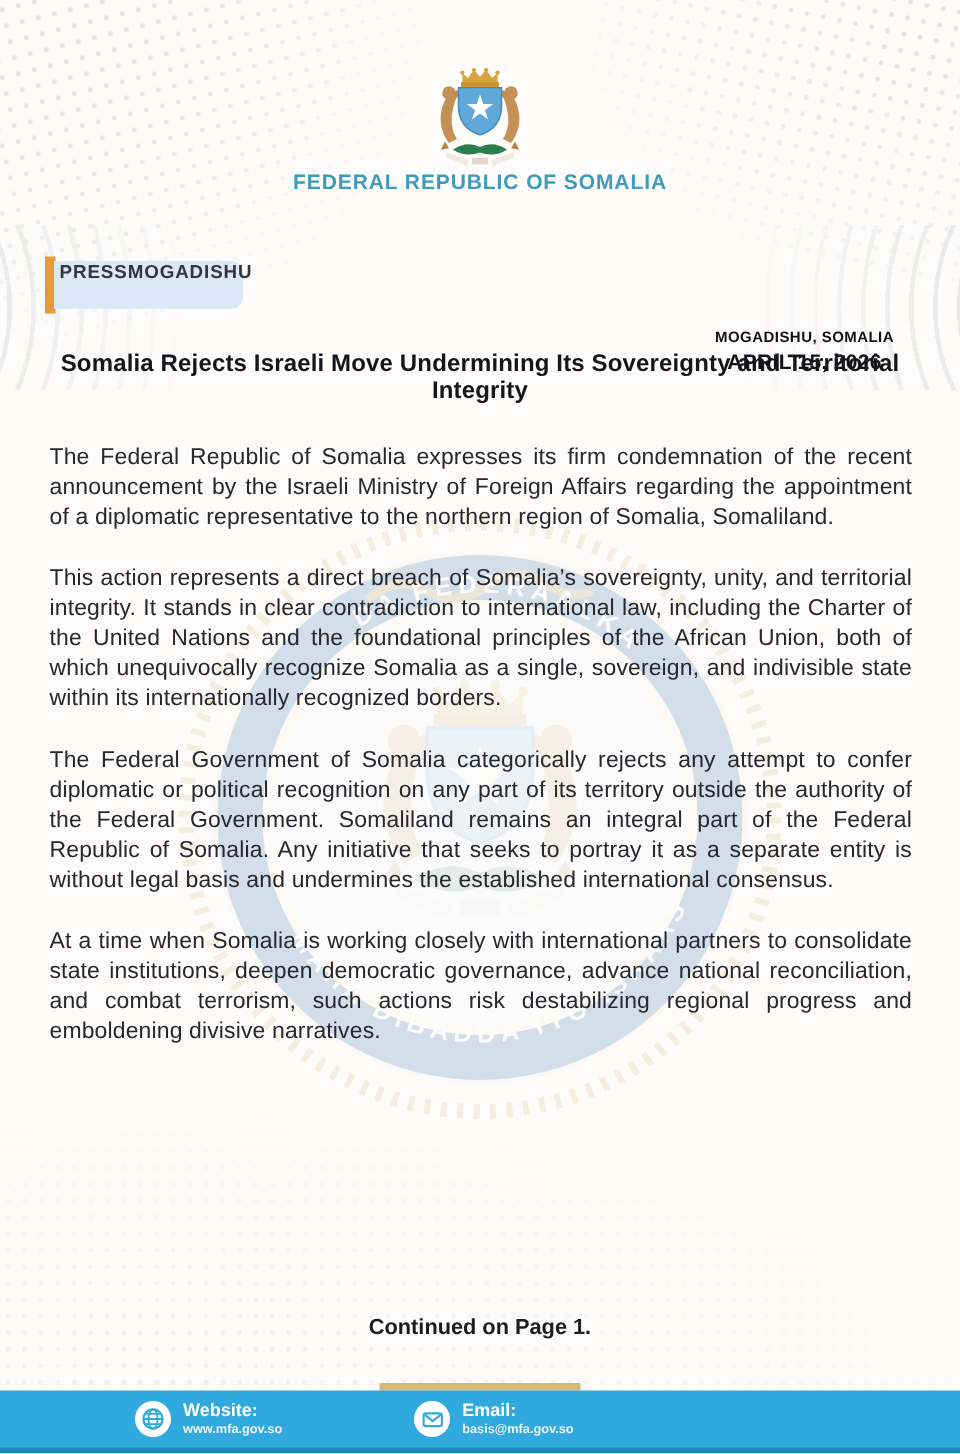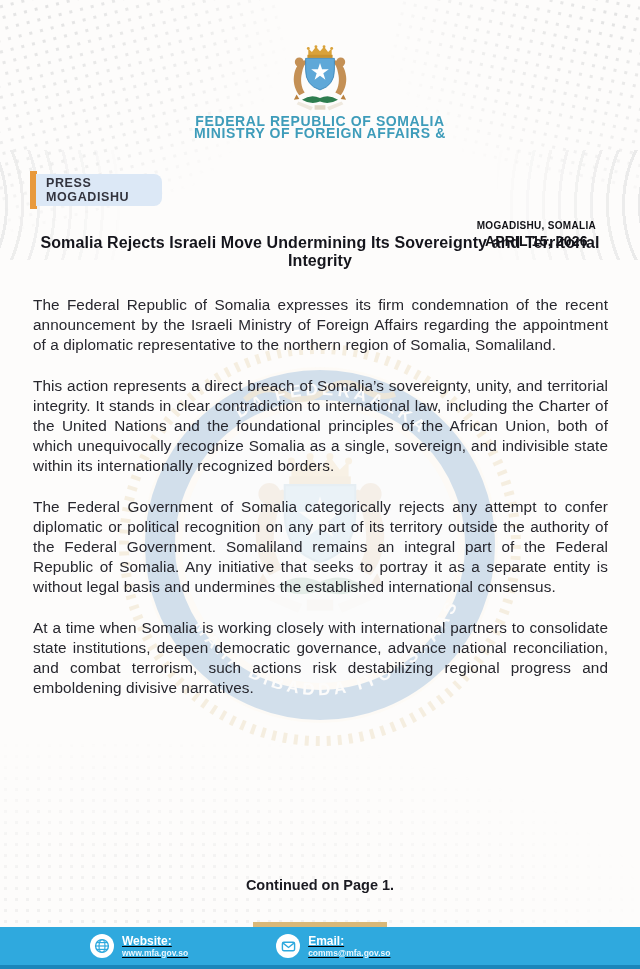--- a/index.html
+++ b/index.html
@@ -55,21 +55,21 @@
   .org-name {
     position:absolute; left:0; top:116px; width:640px;
     text-align:center; color:#3e9cba; font-weight:bold;
     font-size:14px; line-height:11.5px; letter-spacing:.6px;
   }
 
   
   .press-badge {
     position:absolute; left:36px; top:174px; width:126px; height:32px;
     background:#dce8f6; border-radius:0 8px 8px 0;
-    display:flex; flex-direction:column; justify-content:center; padding-left:10px;
+    display:flex; justify-content:center; padding-left:10px;
   }
   .press-bar {
     position:absolute; left:30px; top:171px; width:7px; height:38px; background:#e8993c;
   }
   .press-badge .line { font-weight:bold; color:#33343e; font-size:12.5px; line-height:14.5px; letter-spacing:.6px; }
 
   .dateline { position:absolute; right:44px; top:176px; text-align:center; color:#111116; }
   .dateline .loc { font-size:10px; font-weight:bold; letter-spacing:.3px;margin-top:44px; }
   .dateline .date { font-size:14px; font-weight:bold; letter-spacing:.2px; margin-top:2px; }
 
@@ -88,21 +88,21 @@
     text-align:center; font-weight:bold; font-size:14.5px; color:#1b1b22;
   }
 
   
   .gold-divider { position:absolute; left:253px; top:922px; width:134px; height:5px; background:#d9b878; }
   .footer {
     position:absolute; left:0; top:927px; width:640px; height:42px;
     background:#2fa9de; border-bottom:4px solid #1b86ba;
     display:flex; align-items:center;
   }
-  .f-group { display:flex; align-items:center; gap:8px;text-decoration:underline; }
+  .f-group { display:flex; align-items:flex-start; gap:8px; }
   .f-website { margin-left:90px; }
   .f-email { margin-left:88px; }
   .f-social { margin-left:auto; margin-right:44px; display:flex; align-items:center; gap:6px; }
   .f-circle {
     width:24px; height:24px; border-radius:50%; background:#ffffff;
     display:flex; align-items:center; justify-content:center; flex:0 0 auto;
   }
   .f-text .lbl { color:#fff; font-weight:bold; font-size:12px; line-height:13px; }
   .f-text .val { color:#eaf6fd; font-size:8.5px; line-height:10px; font-weight:bold; }
   .f-follow { margin-left:8px; }
@@ -168,21 +168,20 @@
     <g transform="translate(95,110) scale(2.2)" opacity=".55">
       <use href="#coat" width="100" height="80"></use>
     </g>
   </svg>
 
   <svg class="emblem" viewBox="0 0 100 80">
     <use href="#coat" width="100" height="80"></use>
   </svg>
   <div class="org-name">
     <div>FEDERAL REPUBLIC OF SOMALIA</div>
-    <div>MINISTRY OF FOREIGN AFFAIRS &amp;</div>
   </div>
 
   <div class="press-bar"></div>
   <div class="press-badge">
     <div class="line">PRESS</div>
     <div class="line">MOGADISHU</div>
   </div>
 
   <div class="dateline">
     <div class="loc">MOGADISHU, SOMALIA</div>
@@ -221,19 +220,19 @@
 
     <div class="f-group f-email">
       <span class="f-circle">
         <svg width="15" height="15" viewBox="0 0 16 16">
           <rect x="1.5" y="3.5" width="13" height="9" rx="1.5" fill="none" stroke="#2fa9de" stroke-width="1.5"></rect>
           <path d="M2.2,4.4 L8,9 L13.8,4.4" fill="none" stroke="#2fa9de" stroke-width="1.5"></path>
         </svg>
       </span>
       <span class="f-text">
         <div class="lbl">Email:</div>
-        <div class="val">comms@mfa.gov.so</div>
+        <div class="val">basis@mfa.gov.so</div>
       </span>
     </div>
 
 
   </div>
 </div>
 
 </body></html>

